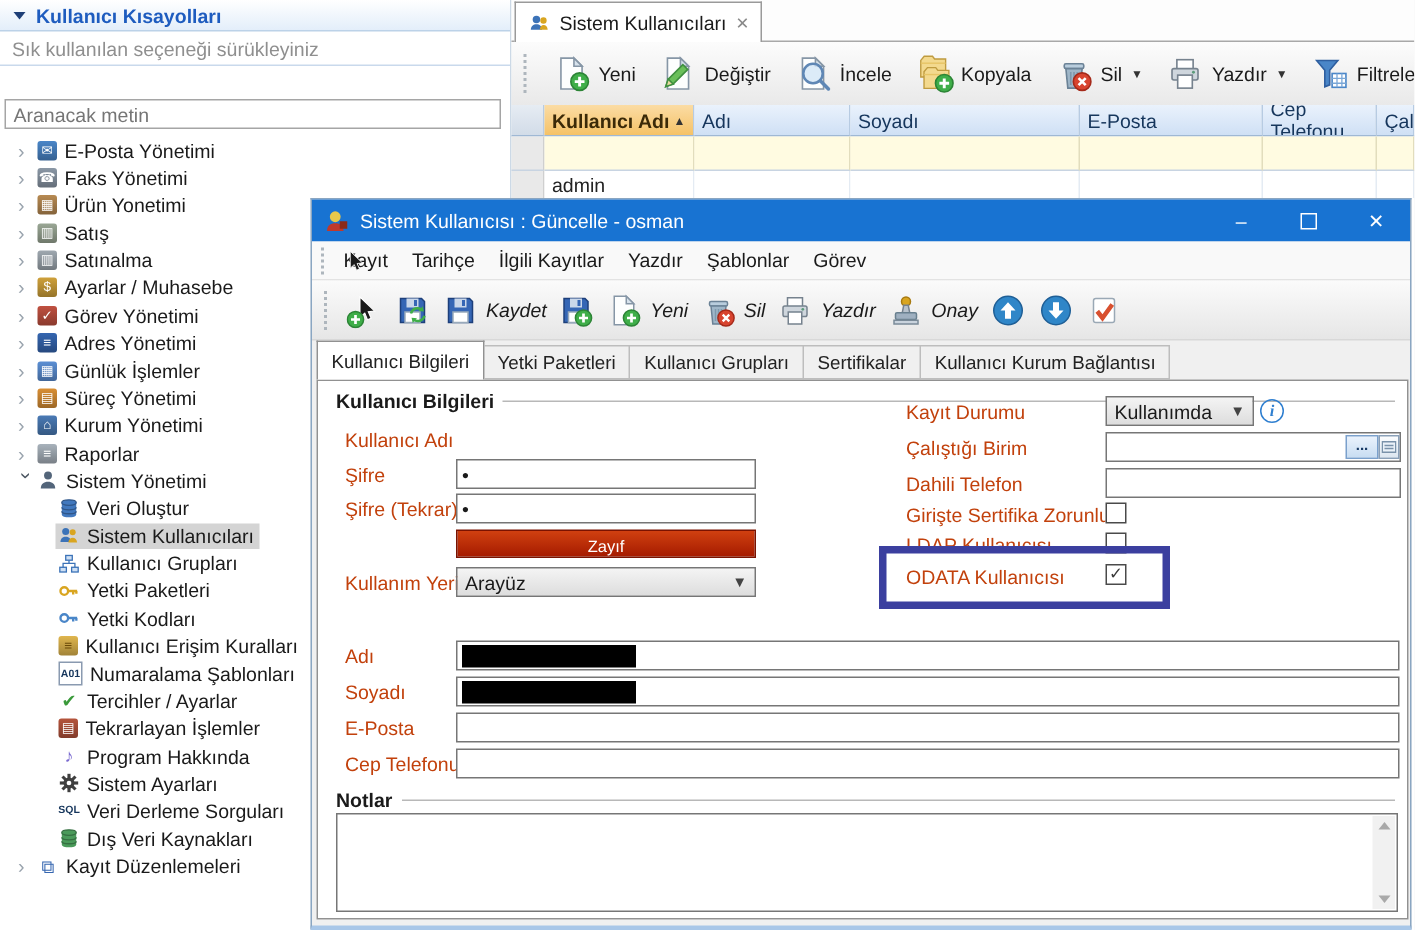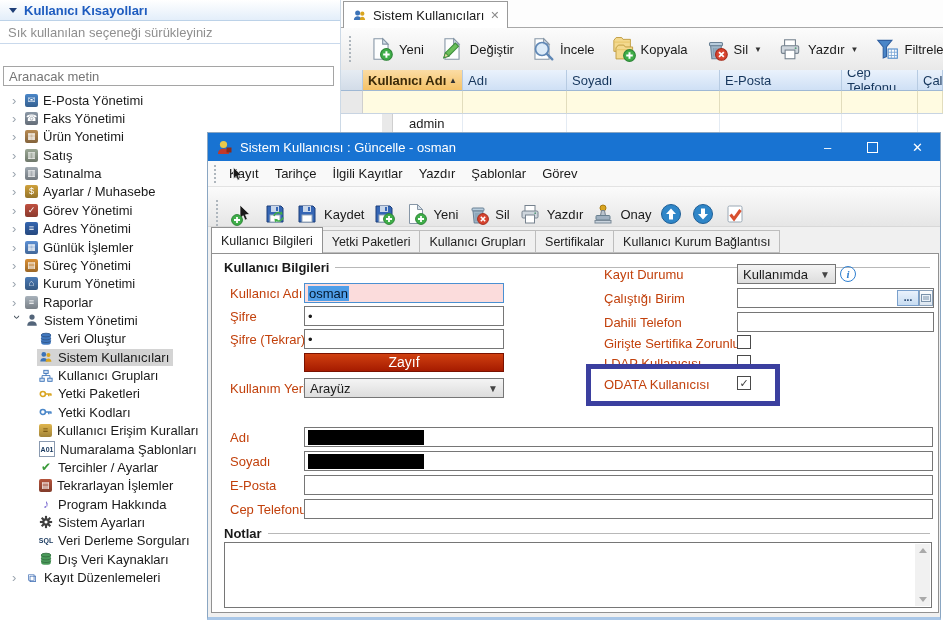--- a/index.html
+++ b/index.html
@@ -43,51 +43,51 @@
   .grid-table{position:absolute;left:0;top:70px;width:602px;}
   .grow{display:grid;grid-template-columns:22px 100px 104px 153px 122px 76px 1fr;}
   .th{height:21px;display:flex;align-items:center;padding:0 5px;box-sizing:border-box;overflow:hidden;
     background:linear-gradient(#eaf2fc,#cfe0f5);border-right:1px solid #b7cbe2;border-bottom:1px solid #9fb8d4;
     color:#16365c;}
   .th.sorted{background:linear-gradient(#fbdca4,#f5c267);font-weight:bold;color:#3b2a08;justify-content:space-between;}
   .th.stub{background:linear-gradient(#e6ecf3,#d2dce8);}
   .tf{height:22px;background:#fffbe1;border-right:1px solid #e2ddbd;border-bottom:1px solid #c8d4e2;}
   .tf.stub{background:#e9e9e9;border-right:1px solid #cfcfcf;}
   .td{height:18px;display:flex;align-items:center;padding:0 5px;box-sizing:border-box;
-    border-right:1px solid #e4ebf3;background:#fff;color:#222;margin-left:41px;}
+    border-right:1px solid #e4ebf3;background:#fff;color:#222;}
   .td.stub{background:#e9e9e9;border-right:1px solid #cfcfcf;}
   
   .dialog{position:absolute;left:207px;top:132px;width:734px;height:488px;background:#f0f0f0;
     border:1px solid #8aa6c2;border-bottom:3px solid #a9c7e8;box-sizing:border-box;}
   .dtitle{position:absolute;left:0;top:0;width:100%;height:28px;background:#1873d2;display:flex;align-items:center;color:#fff;}
   .dtitle .appico{margin:0 8px 0 8px;width:16px;height:16px;}
   .winbtns{margin-left:auto;display:flex;}
   .winbtn{width:45px;height:28px;display:flex;align-items:center;justify-content:center;font-size:13px;color:#fff;}
   .maxglyph{width:9px;height:9px;border:1px solid #fff;}
   .dmenu{position:absolute;left:0;top:28px;width:100%;height:26px;background:#f9f9f9;display:flex;align-items:center;
     border-bottom:1px solid #e3e3e3;padding-left:6px;box-sizing:border-box;}
   .dmenu span.mi{padding:0 8px;}
   .dtool{position:absolute;left:0;top:54px;width:100%;height:40px;background:linear-gradient(#fbfbfb,#e6e6e6);
-    display:flex;align-items:flex-end;gap:8px;padding-left:8px;box-sizing:border-box;border-bottom:1px solid #d8d8d8;}
+    display:flex;align-items:center;gap:8px;padding-left:8px;box-sizing:border-box;border-bottom:1px solid #d8d8d8;font-style:italic;}
   .dtool .tbtn svg{width:24px;height:24px;}
   .dtabs{position:absolute;left:0;top:94px;width:100%;height:26px;display:flex;align-items:flex-end;padding-left:3px;box-sizing:border-box;}
   .dtab{height:21px;display:flex;align-items:center;padding:0 9px;font-size:12.5px;background:#f0f0f0;
     border:1px solid #bdbdbd;border-left:none;color:#222;}
   .dtab.active{height:25px;background:#fff;border:1px solid #919191;border-bottom:none;position:relative;z-index:2;}
   .dcontent{position:absolute;left:3px;top:120px;width:728px;height:360px;background:#fff;border:1px solid #919191;box-sizing:border-box;}
   .group{position:absolute;display:flex;align-items:center;gap:6px;}
   .group b{font-size:13px;white-space:nowrap;}
   .gline{height:1px;background:#b8b8b8;flex:1;}
   .flabel{position:absolute;height:20px;display:flex;align-items:center;color:#c2410c;white-space:nowrap;}
   .fin{position:absolute;height:20px;border:1px solid #767676;background:#fff;box-sizing:border-box;
     display:flex;align-items:center;padding:0 3px;}
   .fin.pink{background:#fbdcdc;border-color:#4a90d2;}
   .seltext{background:#4f9ee8;color:#03182e;padding:0 1px;}
-  .weakbar{position:absolute;height:19px;display:flex;align-items:flex-start;justify-content:center;color:#fff;
-    background:linear-gradient(#d04010,#a51b00);border:1px solid #7a1200;box-sizing:border-box;font-size:14px;}
+  .weakbar{position:absolute;height:19px;display:flex;align-items:flex-end;justify-content:center;color:#fff;
+    background:linear-gradient(#d04010,#a51b00);border:1px solid #7a1200;box-sizing:border-box;font-size:11px;}
   .fselect{position:absolute;height:20px;border:1px solid #767676;background:linear-gradient(#f4f4f4,#dddddd);
     box-sizing:border-box;display:flex;align-items:center;padding:0 5px;justify-content:space-between;}
   .fselect .car{font-size:10px;color:#444;}
   .fcheck{position:absolute;width:14px;height:14px;border:1px solid #4a4a4a;background:#fff;box-sizing:border-box;
     display:flex;align-items:center;justify-content:center;font-size:11px;color:#3a3a3a;line-height:1;}
   .redact{height:15px;background:#000;}
   .infoico{position:absolute;width:16px;height:16px;border-radius:50%;border:1.5px solid #2f7fd0;color:#2f7fd0;
     box-sizing:border-box;display:flex;align-items:center;justify-content:center;font:italic bold 11px "Liberation Serif",serif;}
   .dots-btn{position:absolute;width:22px;height:16px;background:linear-gradient(#eaf2fc,#c8ddf2);border:1px solid #7aa0cc;
     box-sizing:border-box;display:flex;align-items:center;justify-content:center;font-size:10px;font-weight:bold;color:#1a3b66;line-height:0;}
@@ -667,23 +667,20 @@
         </span>
     </div>
 
     <div class="dcontent">
 
       <div class="group" style="left:12px;top:6px;width:706px">
         <b>Kullanıcı Bilgileri</b>
           <div class="gline"></div>
       </div>
       <span class="flabel" style="left:18px;top:29px">Kullanıcı Adı</span>
-      <div class="fin pink" style="left:92px;top:29px;width:200px">
-        <span class="seltext">osman</span>
-      </div>
       <span class="flabel" style="left:18px;top:52px">Şifre</span>
       <div class="fin" style="left:92px;top:52px;width:200px">
         <span>•</span>
       </div>
       <span class="flabel" style="left:18px;top:75px">Şifre (Tekrar)</span>
       <div class="fin" style="left:92px;top:75px;width:200px">
         <span>•</span>
       </div>
       <div class="weakbar" style="left:92px;top:99px;width:200px">
         <span>Zayıf</span>

